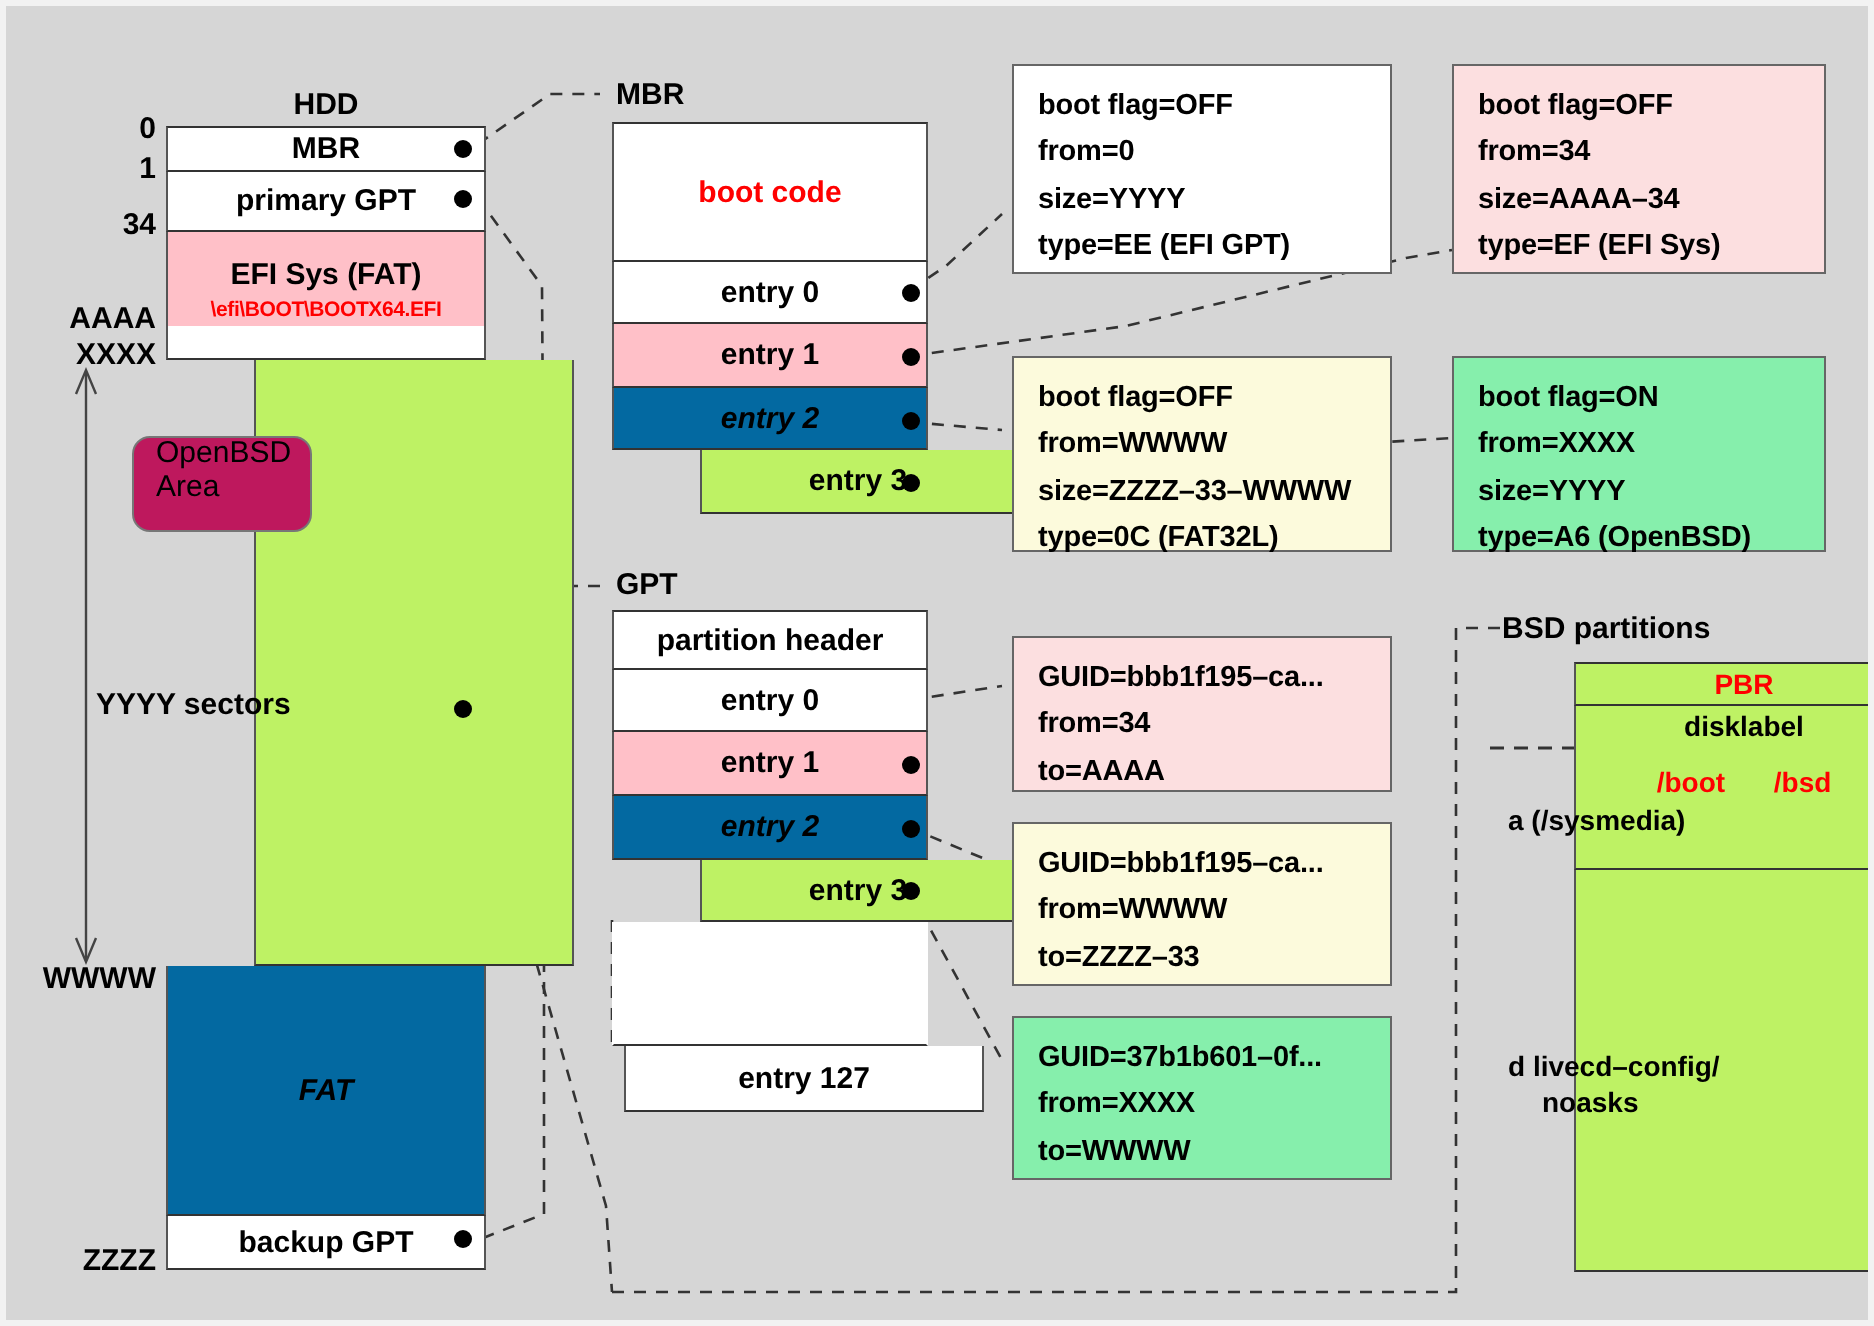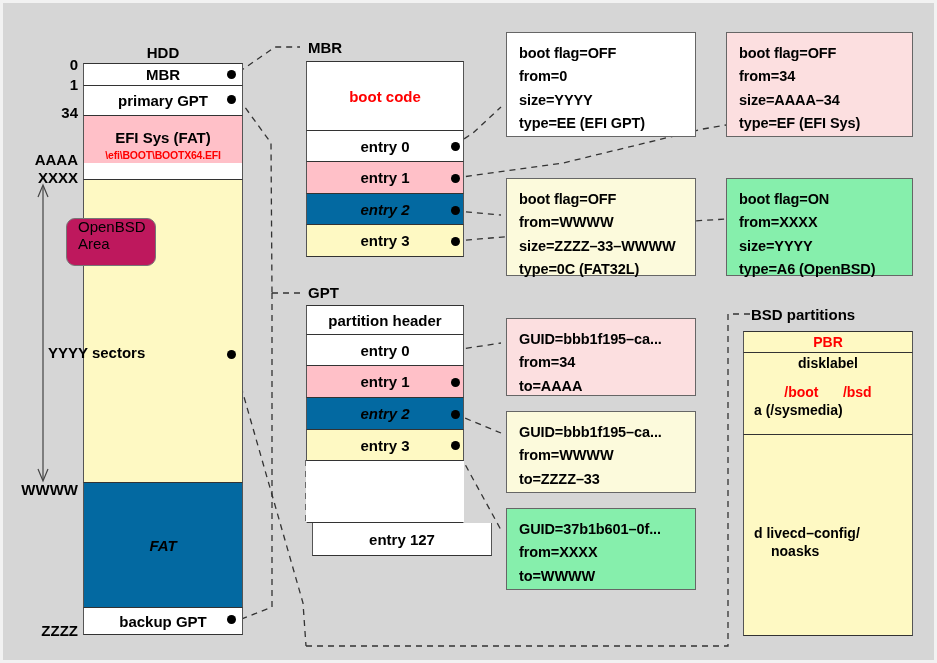--- a/index.html
+++ b/index.html
@@ -38,21 +38,21 @@
     align-items: center;
     justify-content: center;
     font-size: 15px;
     font-weight: bold;
     text-align: center;
   }
   .seg-top { border-top: 1px solid #333333; }
   .c-white { background: #ffffff; }
   .c-pink  { background: #ffc0c8; }
   .c-yellow{ background: #0369a1; font-style: italic; }
-  .c-blue  { background: #fef9c3; }
+  .c-blue  { background: #bef264; margin-left: 44px; }
   .c-pinkl { background: #fcdfe0; }
   .c-yellowl { background: #fcfadc; }
   .c-bluel { background: #86efac; }
 
   
   .hdd-title {
     position: absolute;
     font-size: 15px;
     font-weight: bold;
     color: #000;

